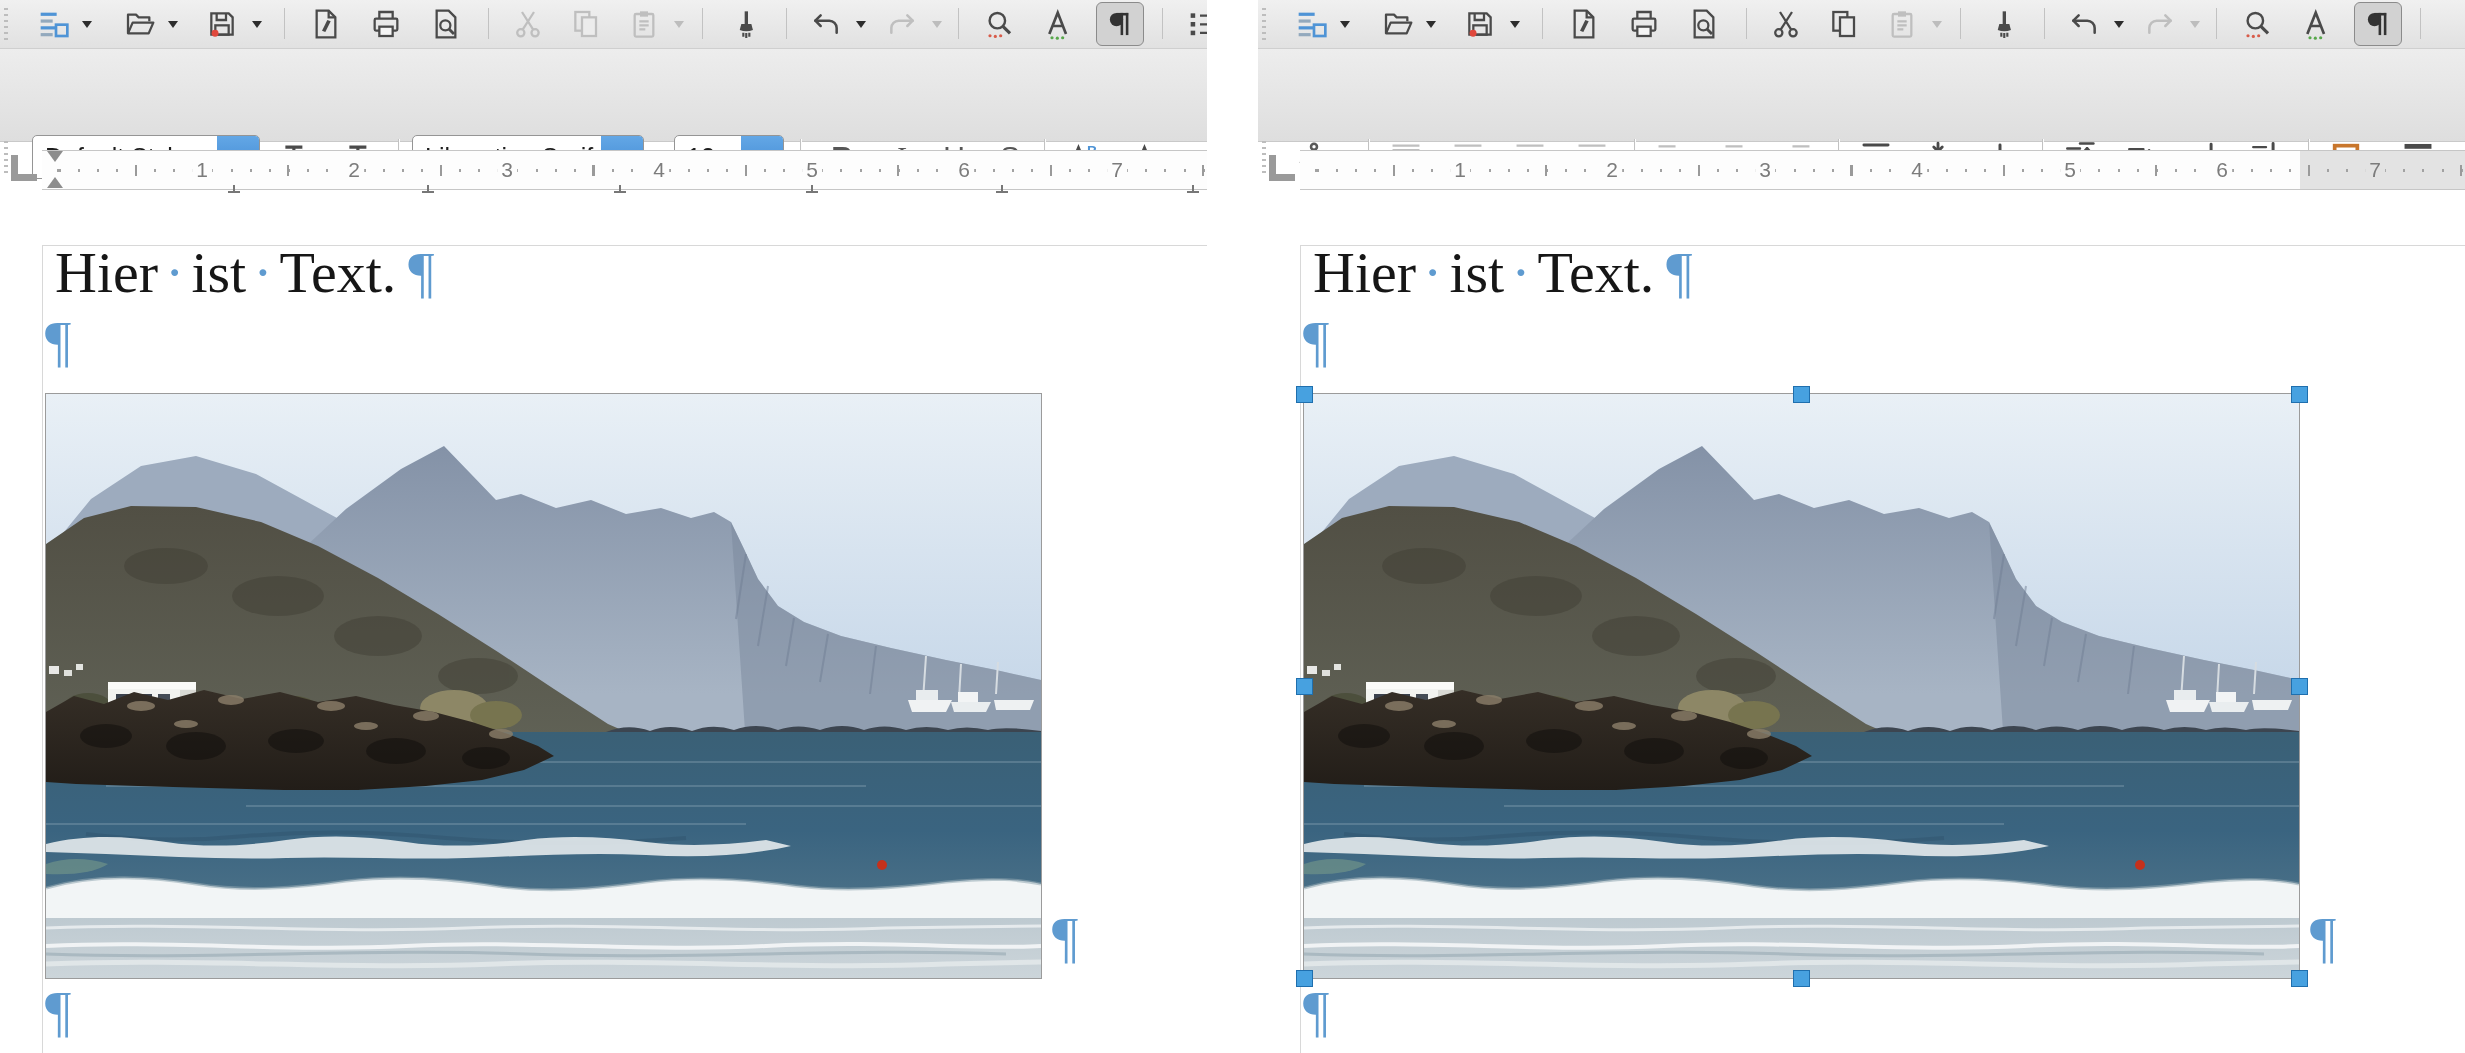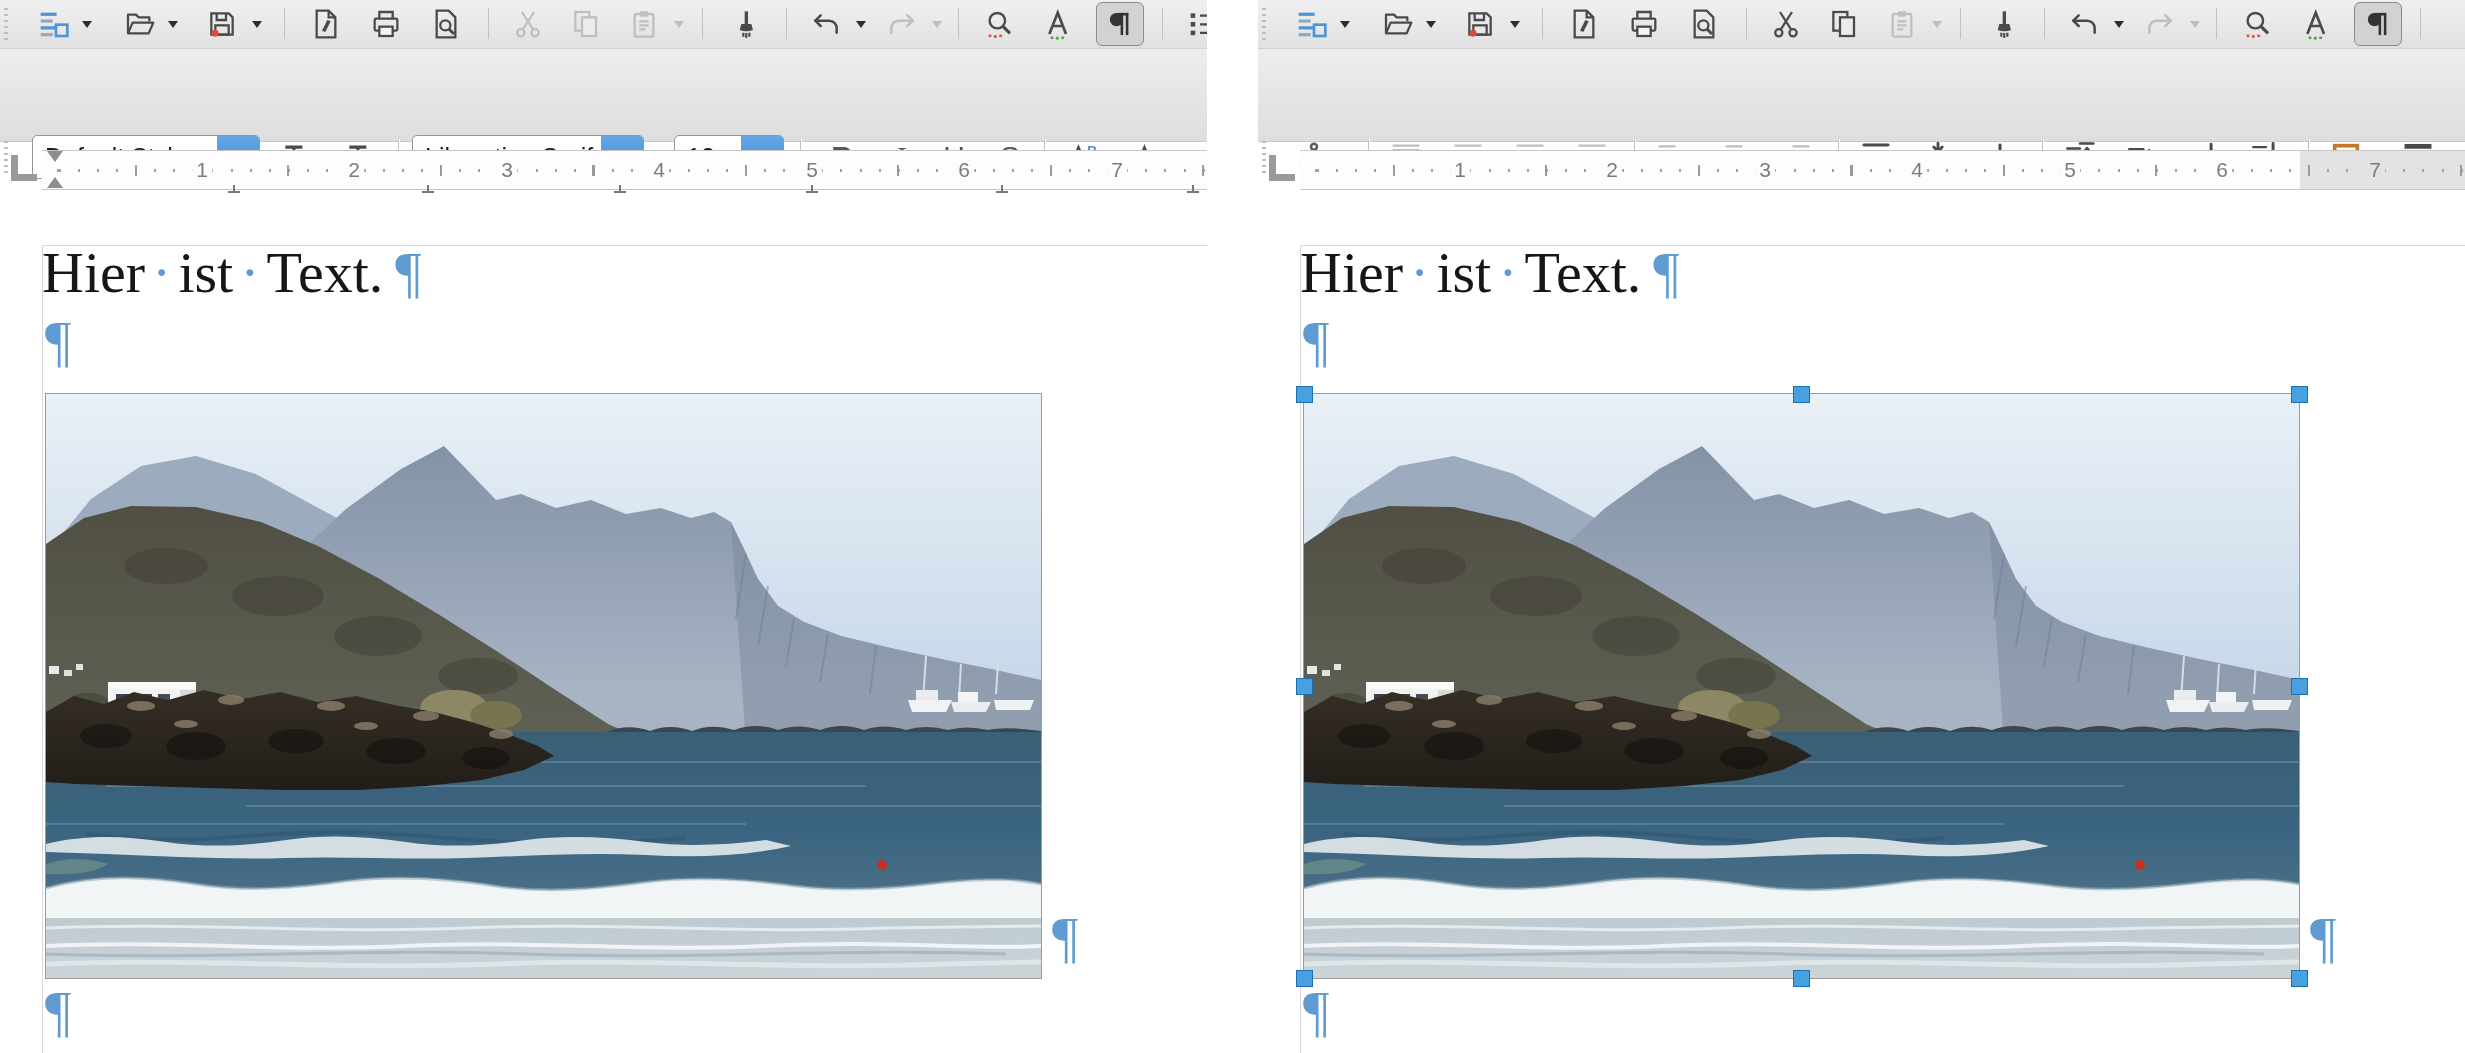--- a/index.html
+++ b/index.html
@@ -34,21 +34,21 @@
   .band .num{position:absolute;top:6px;transform:translateX(-50%);font-size:21px;color:#7c7c7c;background:#fdfdfd;padding:0 4px;line-height:26px;}
   .tail{position:absolute;left:1000px;right:0;top:0;bottom:0;background:#e3e3e3;}
   .tabstop{position:absolute;top:184px;width:12px;height:9px;background:linear-gradient(#777,#777) bottom/100% 2px no-repeat,linear-gradient(#777,#777) center bottom/2px 8px no-repeat;}
   .ind-top{position:absolute;left:47px;top:151px;width:0;height:0;border-left:8px solid transparent;border-right:8px solid transparent;border-top:11px solid #8d8d8d;}
   .ind-bot{position:absolute;left:47px;top:177px;width:0;height:0;border-left:8px solid transparent;border-right:8px solid transparent;border-bottom:11px solid #8d8d8d;}
 
   
   .doc{position:absolute;left:0;right:0;top:196px;bottom:0;background:#fff;}
   .bound-v{position:absolute;left:42px;top:49px;bottom:0;width:1px;background:#d8d8d8;}
   .bound-h{position:absolute;left:42px;right:0;top:49px;height:1px;background:#d8d8d8;}
-  .heading{position:absolute;left:42px;top:40px;font-family:"Liberation Serif",serif;font-size:58px;color:#161616;white-space:nowrap;line-height:74px;}
+  .heading{position:absolute;left:55px;top:40px;font-family:"Liberation Serif",serif;font-size:58px;color:#161616;white-space:nowrap;line-height:74px;}
   .mark{color:#5f9bd0;}
   .sp{color:#5f9bd0;margin:0 7px;}
   .pmark{position:absolute;font-family:"Liberation Serif",serif;font-size:58px;color:#5f9bd0;line-height:60px;}
   .photo-frame{position:absolute;left:46px;top:198px;width:995px;height:584px;outline:1px solid #9b9b9b;}
   .photo-frame svg{display:block;width:995px;height:584px;}
   .handle{position:absolute;width:17px;height:17px;background:#47a1e0;border:1px solid #1f6fae;box-sizing:border-box;}
 </style>
 </head>
 <body>
 

